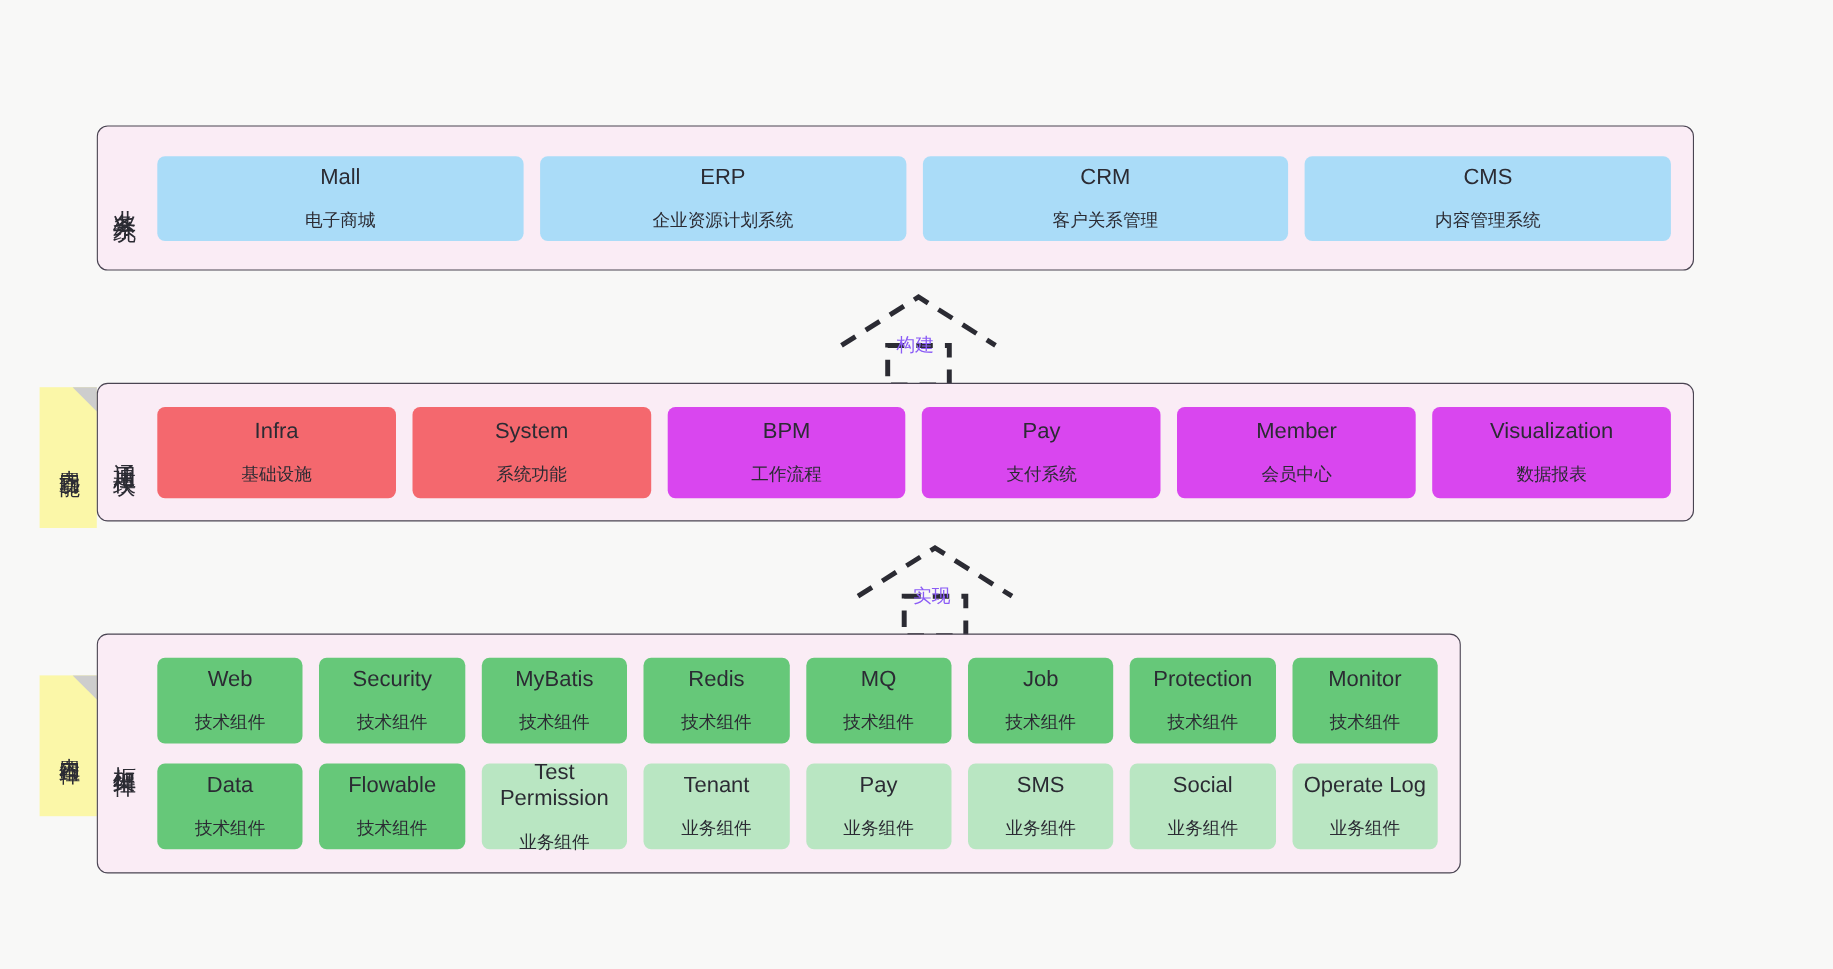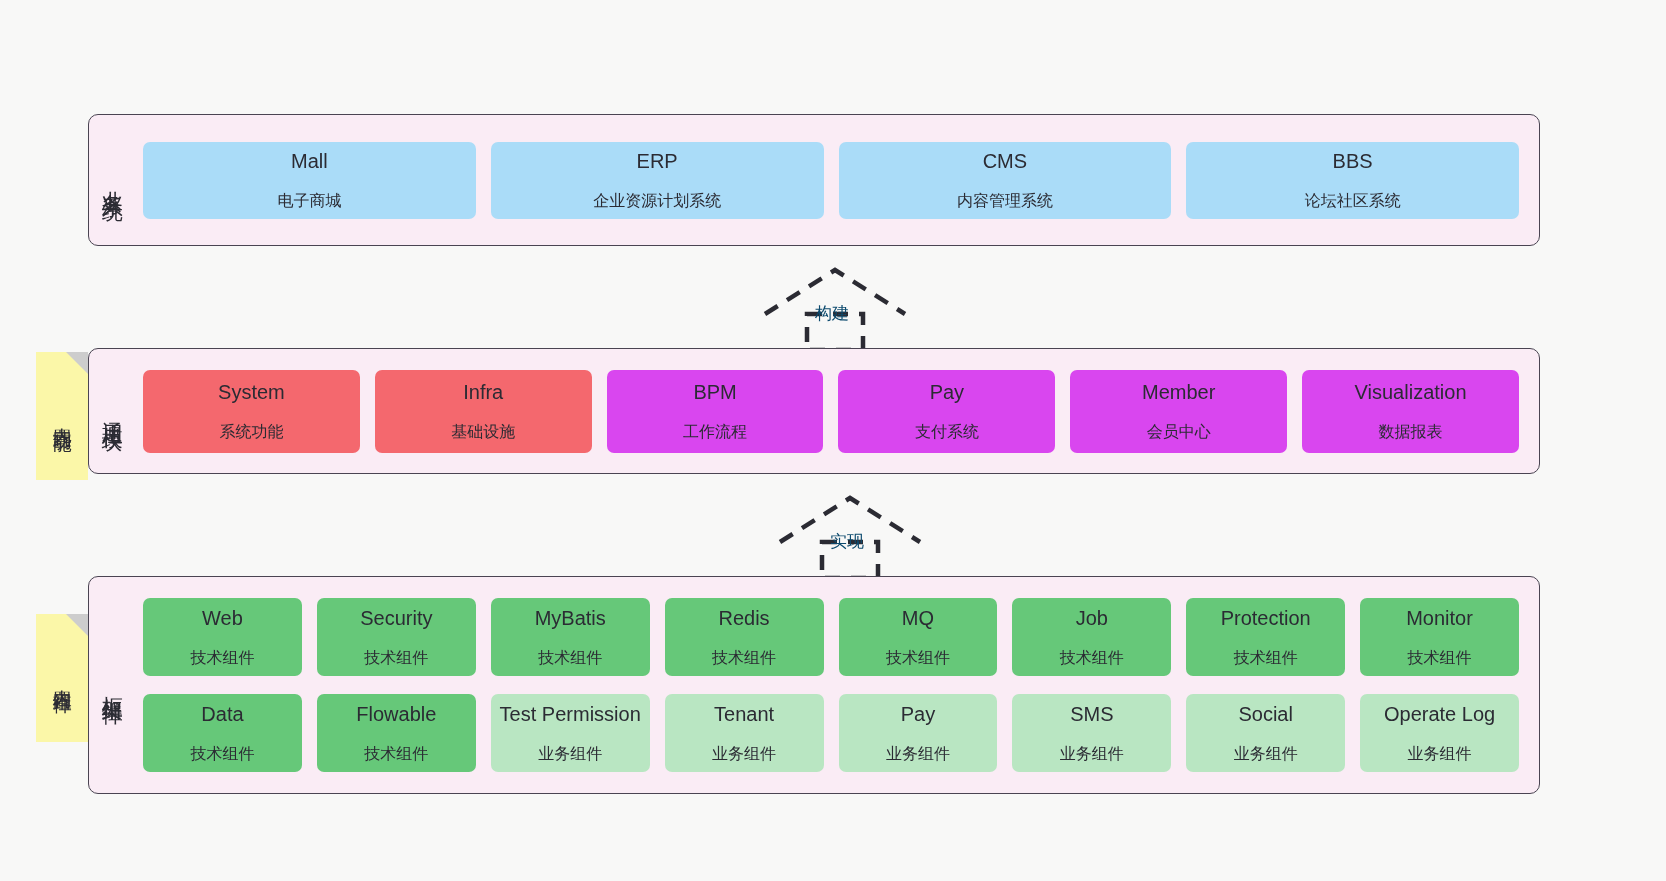--- a/index.html
+++ b/index.html
@@ -112,21 +112,21 @@
     border-top: 22px solid #cdcdcd;
   }
 
   
   .uml-arrow {
     position: absolute;
   }
   .uml-label {
     position: absolute;
     font-size: 17px;
-    color: #0c4a6e;
+    color: #8b5cf6;
     background: transparent;
     user-select: none;
     white-space: nowrap;
   }
 </style>
 </head>
 <body>
 
 <div class="canvas">
 
@@ -136,26 +136,26 @@
       <div class="row">
         <div class="box c-blue h-biz">
           <span class="t1">Mall</span>
           <span class="t2">电子商城</span>
         </div>
         <div class="box c-blue h-biz">
           <span class="t1">ERP</span>
           <span class="t2">企业资源计划系统</span>
         </div>
         <div class="box c-blue h-biz">
+          <span class="t1">CRM</span>
+          <span class="t2">客户关系管理</span>
+        </div>
+        <div class="box c-blue h-biz">
           <span class="t1">CMS</span>
           <span class="t2">内容管理系统</span>
-        </div>
-        <div class="box c-blue h-biz">
-          <span class="t1">BBS</span>
-          <span class="t2">论坛社区系统</span>
         </div>
       </div>
     </div>
   </div>
 
   <div class="uml-arrow" style="left:755px; top:262px; width:160px; height:88px;">
     <svg width="160" height="88" viewBox="0 0 160 88">
       <path d="M 10 52 L 80 8 L 150 52" fill="none" stroke="#2b2b33" stroke-width="4.5" stroke-dasharray="15 11" stroke-linecap="butt"></path>
       <path d="M 52 52 L 108 52 L 108 88 L 52 88 Z" fill="none" stroke="#2b2b33" stroke-width="4.5" stroke-dasharray="15 11" stroke-linecap="butt"></path>
     </svg>
@@ -165,26 +165,26 @@
   <div class="note" style="left:36px; top:352px; width:52px; height:128px;">
     <span class="fold"></span>
     <span>内置功能</span>
   </div>
 
   <div class="layer" style="left:88px; top:348px; width:1452px; height:126px;">
     <div class="layer-title">通用模块</div>
     <div class="layer-body">
       <div class="row">
         <div class="box c-red h-mod">
+          <span class="t1">Infra</span>
+          <span class="t2">基础设施</span>
+        </div>
+        <div class="box c-red h-mod">
           <span class="t1">System</span>
           <span class="t2">系统功能</span>
-        </div>
-        <div class="box c-red h-mod">
-          <span class="t1">Infra</span>
-          <span class="t2">基础设施</span>
         </div>
         <div class="box c-pink h-mod">
           <span class="t1">BPM</span>
           <span class="t2">工作流程</span>
         </div>
         <div class="box c-pink h-mod">
           <span class="t1">Pay</span>
           <span class="t2">支付系统</span>
         </div>
         <div class="box c-pink h-mod">
@@ -205,21 +205,21 @@
       <path d="M 52 52 L 108 52 L 108 88 L 52 88 Z" fill="none" stroke="#2b2b33" stroke-width="4.5" stroke-dasharray="15 11" stroke-linecap="butt"></path>
     </svg>
     <div class="uml-label" style="left:60px; top:40px;">实现</div>
   </div>
 
   <div class="note" style="left:36px; top:614px; width:52px; height:128px;">
     <span class="fold"></span>
     <span>内置组件</span>
   </div>
 
-  <div class="layer" style="left:88px; top:576px; width:1452px; height:218px;">
+  <div class="layer" style="left:88px; top:576px; width:1240px; height:218px;">
     <div class="layer-title">框架组件</div>
     <div class="layer-body">
 
       <div class="row">
         <div class="box c-green h-comp">
           <span class="t1">Web</span>
           <span class="t2">技术组件</span>
         </div>
         <div class="box c-green h-comp">
           <span class="t1">Security</span>

